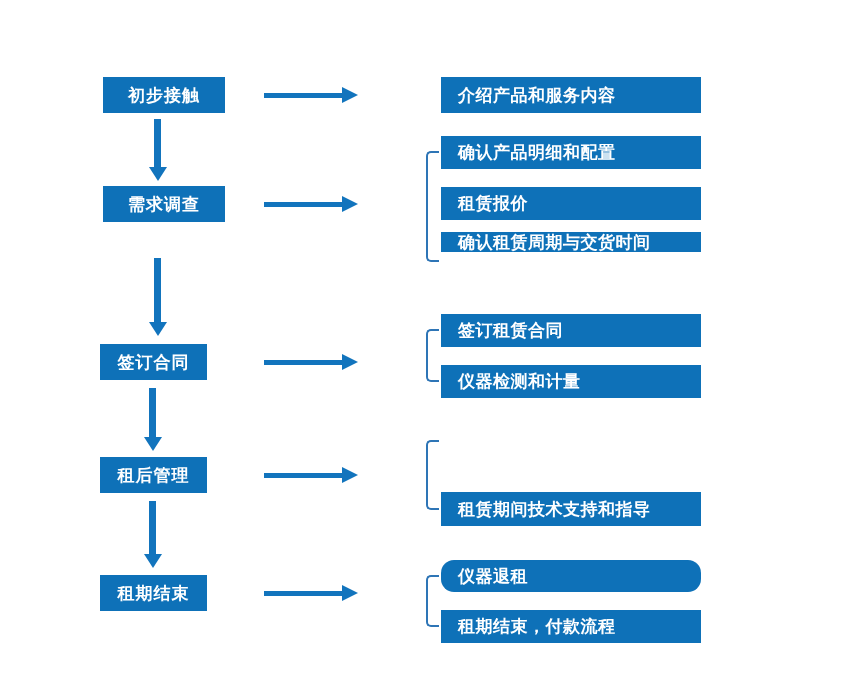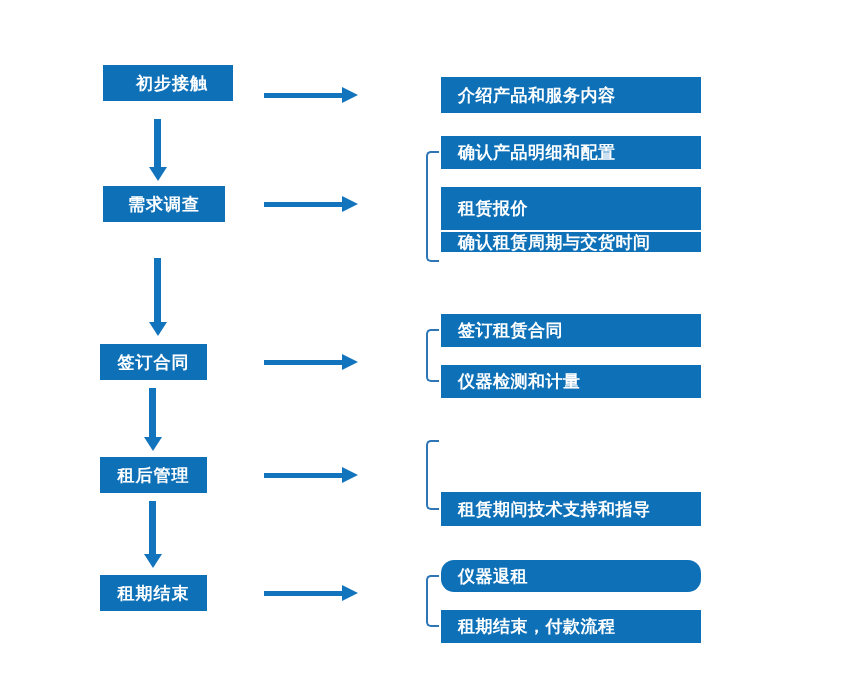--- a/index.html
+++ b/index.html
@@ -50,21 +50,21 @@
     border-radius:5px 0 0 5px;
     background:transparent;
   }
 </style>
 </head>
 <body>
 
 <div class="canvas">
 
 
-  <div class="step-box" style="left:103px;top:65px;width:122px;height:36px;padding-left:8px;">初步接触</div>
+  <div class="step-box" style="left:103px;top:77px;width:122px;height:36px;">初步接触</div>
   <div class="step-box" style="left:103px;top:186px;width:122px;height:36px;">需求调查</div>
   <div class="step-box" style="left:100px;top:344px;width:107px;height:36px;">签订合同</div>
   <div class="step-box" style="left:100px;top:457px;width:107px;height:36px;">租后管理</div>
   <div class="step-box" style="left:100px;top:575px;width:107px;height:36px;">租期结束</div>
 
   <div class="v-arrow" style="left:148px;top:119px;height:62px;">
     <div class="shaft"></div>
     <div class="head"></div>
   </div>
   <div class="v-arrow" style="left:148px;top:258px;height:78px;">
@@ -102,21 +102,21 @@
   </div>
 
   <div class="bracket" style="top:151px;height:111px;"></div>
   <div class="bracket" style="top:329px;height:53px;"></div>
   <div class="bracket" style="top:440px;height:70px;"></div>
   <div class="bracket" style="top:575px;height:52px;"></div>
 
   <div class="target-box" style="top:77px;height:36px;">介绍产品和服务内容</div>
 
   <div class="target-box" style="top:136px;height:33px;">确认产品明细和配置</div>
-  <div class="target-box" style="top:187px;height:43px;">租赁报价</div>
+  <div class="target-box" style="top:187px;height:33px;">租赁报价</div>
   <div class="target-box" style="top:232px;height:20px;font-family:Liberation Mono, monospace;">确认租赁周期与交货时间</div>
 
   <div class="target-box" style="top:314px;height:33px;">签订租赁合同</div>
   <div class="target-box" style="top:365px;height:33px;">仪器检测和计量</div>
 
   <div class="target-box" style="top:492px;height:34px;">租赁期间技术支持和指导</div>
 
   <div class="target-box" style="top:560px;height:32px;border-radius:13px;">仪器退租</div>
   <div class="target-box" style="top:610px;height:33px;">租期结束，付款流程</div>
 

